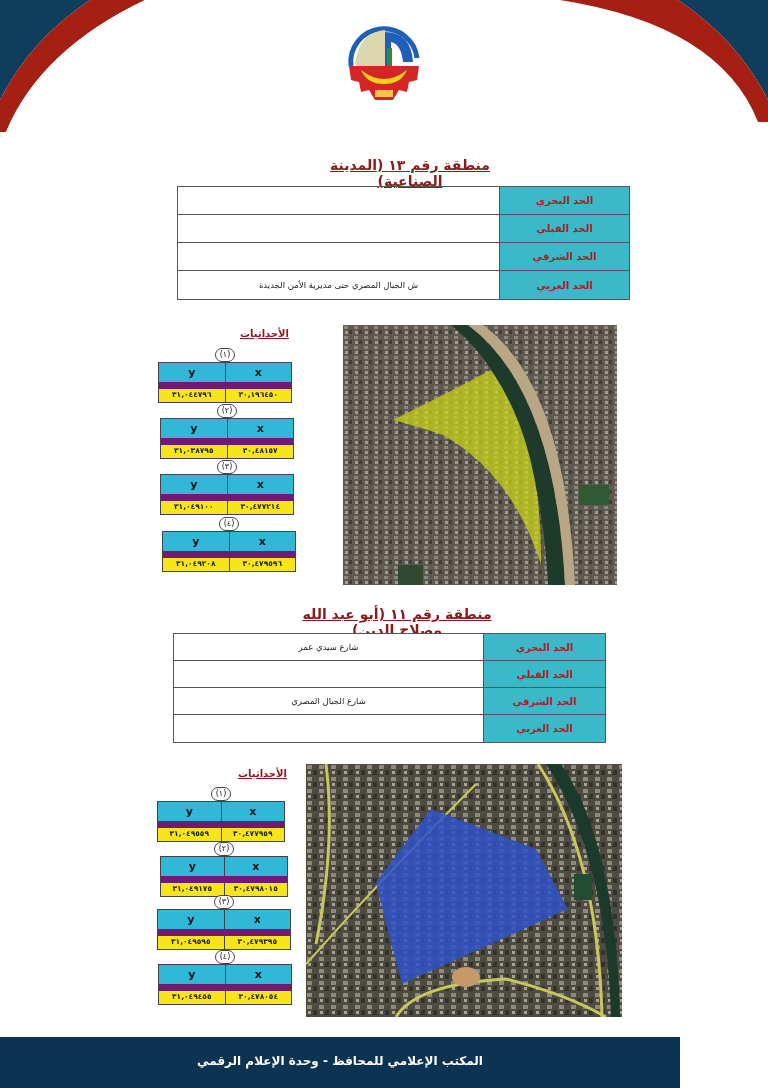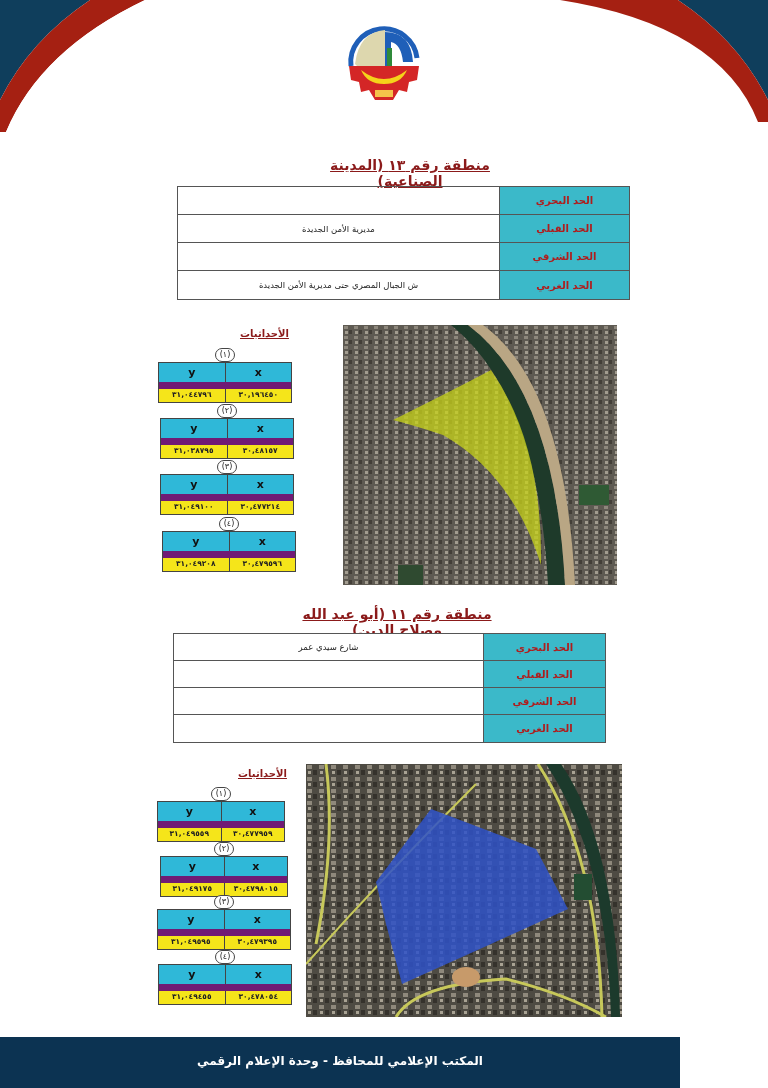--- a/index.html
+++ b/index.html
@@ -86,21 +86,20 @@
 </div>
 
 <div class="section-title" style="left:300px; top:157px; width:220px;">منطقة رقم ١٣ (المدينة الصناعية)</div>
 
 <div class="bounds" style="left:177px; top:186px; width:453px;">
   <div class="bounds-row">
     <div class="bounds-key">الحد البحري</div>
   </div>
   <div class="bounds-row">
     <div class="bounds-key">الحد القبلي</div>
-    <div class="bounds-val">مديرية الأمن الجديدة</div>
   </div>
   <div class="bounds-row">
     <div class="bounds-key">الحد الشرقي</div>
   </div>
   <div class="bounds-row">
     <div class="bounds-key">الحد الغربي</div>
     <div class="bounds-val">ش الجبال المصري حتى مديرية الأمن الجديدة</div>
   </div>
 </div>
 
@@ -183,20 +182,21 @@
 <div class="bounds" style="left:173px; top:633px; width:433px;">
   <div class="bounds-row" style="height:27px">
     <div class="bounds-key" style="width:122px">الحد البحري</div>
     <div class="bounds-val">شارع سيدي عمر</div>
   </div>
   <div class="bounds-row" style="height:27px">
     <div class="bounds-key" style="width:122px">الحد القبلي</div>
   </div>
   <div class="bounds-row" style="height:27px">
     <div class="bounds-key" style="width:122px">الحد الشرقي</div>
+    <div class="bounds-val">شارع الجبال المصري</div>
   </div>
   <div class="bounds-row" style="height:27px">
     <div class="bounds-key" style="width:122px">الحد الغربي</div>
   </div>
 </div>
 
 <div class="coords-title" style="left:238px; top:768px;">الأحداثيات</div>
 
 <div class="coord-block" style="left:157px; top:787px; width:128px;">
   <div class="coord-num">(١)</div>

